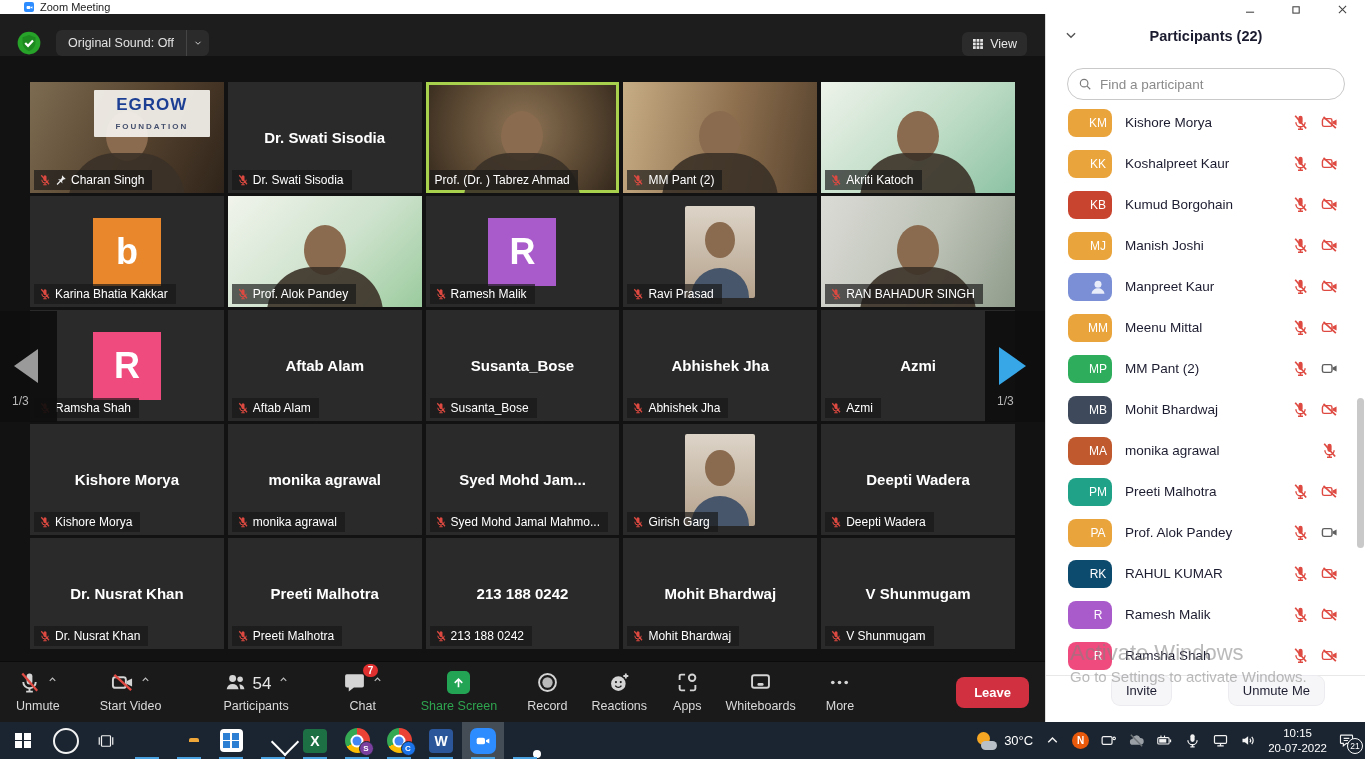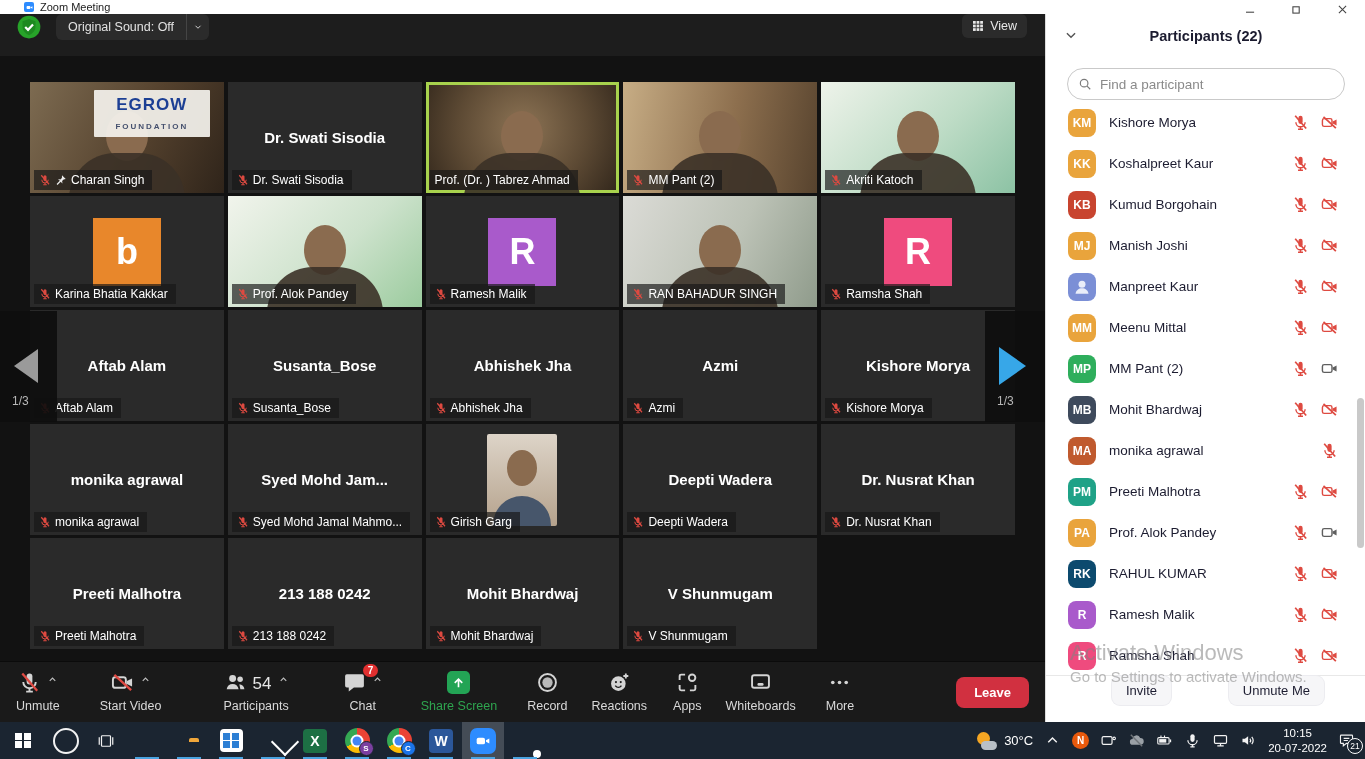--- a/index.html
+++ b/index.html
@@ -9,21 +9,21 @@
   
   .titlebar{position:absolute;top:0;left:0;width:1365px;height:14px;background:#fff;z-index:50;
             display:flex;align-items:center;font-size:11px;color:#222;}
   .tb-appicon{width:10px;height:10px;border-radius:2px;background:#2D8CFF;margin:0 6px 0 24px;
               display:flex;align-items:center;justify-content:center;}
   .win-controls{position:absolute;right:0;top:0;height:14px;display:flex;}
   .win-btn{width:46px;height:14px;display:flex;align-items:flex-end;justify-content:center;padding-bottom:1px;}
   .win-btn svg{width:9px;height:9px;}
   
   .meeting{position:absolute;left:0;top:14px;width:1045px;height:708px;background:#121212;}
-  .topbar{height:42px;display:flex;align-items:flex-start;background:#1d1d1d;}
+  .topbar{height:42px;display:flex;align-items:flex-end;background:#1d1d1d;}
   .shield{width:26px;height:26px;margin-left:16px;}
   .sound-btn{display:flex;margin-left:14px;cursor:pointer;}
   .sb-main{background:#2b2b2b;color:#e2e2e2;font-size:12.5px;padding:6px 12px;border-radius:6px 0 0 6px;}
   .sb-caret{background:#2b2b2b;border-left:1px solid #454545;border-radius:0 6px 6px 0;width:22px;
             display:flex;align-items:center;justify-content:center;}
   .view-btn{margin-left:auto;margin-right:18px;background:#2b2b2b;border-radius:6px;color:#e8e8e8;
             font-size:12.5px;padding:5px 10px;display:flex;align-items:center;gap:6px;cursor:pointer;}
   
   .grid{position:absolute;left:30px;top:68px;width:985px;display:grid;
         grid-template-columns:repeat(5,1fr);gap:3px 4px;}
@@ -88,21 +88,21 @@
   .p-chev{position:absolute;left:18px;top:4px;width:14px;height:14px;cursor:pointer;}
   .p-title{text-align:center;font-size:14.5px;font-weight:bold;color:#1c1c30;line-height:24px;}
   .p-search{position:absolute;top:68px;left:21px;right:21px;height:30px;border:1px solid #c9c9c9;
             border-radius:16px;display:flex;align-items:center;padding:0 10px;gap:6px;background:#fff;}
   .p-search svg{width:14px;height:14px;flex:0 0 auto;}
   .p-search input{border:none;outline:none;flex:1;font-size:13.5px;color:#333;font-family:inherit;background:transparent;}
   .p-search input::placeholder{color:#8a8a8a;}
   .p-list{position:absolute;top:102px;left:0;right:6px;}
   .p-row{display:flex;align-items:center;height:41px;padding:0 22px 0 22px;gap:13px;}
   .p-av{width:28px;height:28px;border-radius:8px;display:flex;align-items:center;justify-content:center;
-        color:#fff;font-size:12px;font-weight:bold;flex:0 0 auto;}
+        color:#fff;font-size:12px;font-weight:normal;flex:0 0 auto;padding-left:16px;}
   .p-av svg{width:20px;height:20px;}
   .p-name{flex:1;font-size:13.5px;color:#1c1c30;white-space:nowrap;overflow:hidden;}
   .p-ics{display:flex;justify-content:flex-end;gap:12px;width:48px;flex:0 0 auto;}
   .p-ics .ic{width:17px;height:17px;}
   .p-bottom{position:absolute;bottom:0;left:0;right:0;height:46px;border-top:1px solid #e8e8e8;
             display:flex;align-items:flex-start;}
   .p-btn{background:#f6f6f8;border:none;border-radius:8px;padding:7px 14px;font-size:13px;color:#1c1c30;
          cursor:pointer;font-family:inherit;box-shadow:0 0 0 1px #ececf0;}
   .p-btn.invite{margin-left:66px;}
   .p-btn.unmute{margin-left:auto;margin-right:42px;}
@@ -346,20 +346,37 @@
             <svg viewBox="0 0 24 24" xmlns="http://www.w3.org/2000/svg">
               <rect x="9" y="2.5" width="6" height="11.5" rx="3" fill="#de4a41"></rect>
               <path d="M5.5 11.5a6.5 6.5 0 0 0 13 0" stroke="#de4a41" stroke-width="2" fill="none"></path>
               <path d="M12 18v3.5M8.5 21.5h7" stroke="#de4a41" stroke-width="2" fill="none"></path>
               <path d="M4.5 2.5 20 20.5" stroke="#de4a41" stroke-width="2.4"></path>
             </svg>
           </span>
           <span>Ramesh Malik</span>
         </span>
       </div>
+      <div class="tile">
+        <span class="photo-ph">
+          <span class="ph-head"></span>
+          <span class="ph-body"></span>
+        </span>
+        <span class="chip">
+          <span class="ic">
+            <svg viewBox="0 0 24 24" xmlns="http://www.w3.org/2000/svg">
+              <rect x="9" y="2.5" width="6" height="11.5" rx="3" fill="#de4a41"></rect>
+              <path d="M5.5 11.5a6.5 6.5 0 0 0 13 0" stroke="#de4a41" stroke-width="2" fill="none"></path>
+              <path d="M12 18v3.5M8.5 21.5h7" stroke="#de4a41" stroke-width="2" fill="none"></path>
+              <path d="M4.5 2.5 20 20.5" stroke="#de4a41" stroke-width="2.4"></path>
+            </svg>
+          </span>
+          <span>Ravi Prasad</span>
+        </span>
+      </div>
       <div class="tile vg-f">
         <span class="person-head"></span>
         <span class="person-body"></span>
         <span class="chip">
           <span class="ic">
             <svg viewBox="0 0 24 24" xmlns="http://www.w3.org/2000/svg">
               <rect x="9" y="2.5" width="6" height="11.5" rx="3" fill="#de4a41"></rect>
               <path d="M5.5 11.5a6.5 6.5 0 0 0 13 0" stroke="#de4a41" stroke-width="2" fill="none"></path>
               <path d="M12 18v3.5M8.5 21.5h7" stroke="#de4a41" stroke-width="2" fill="none"></path>
               <path d="M4.5 2.5 20 20.5" stroke="#de4a41" stroke-width="2.4"></path>

